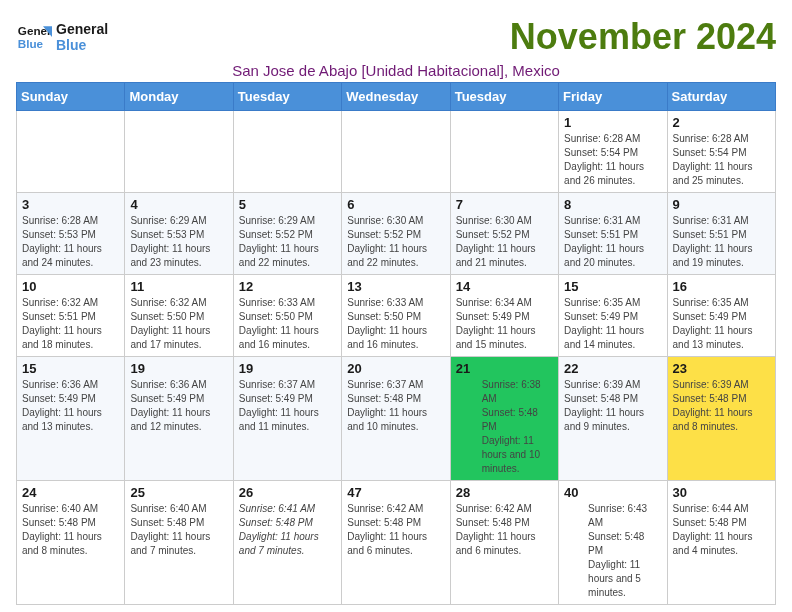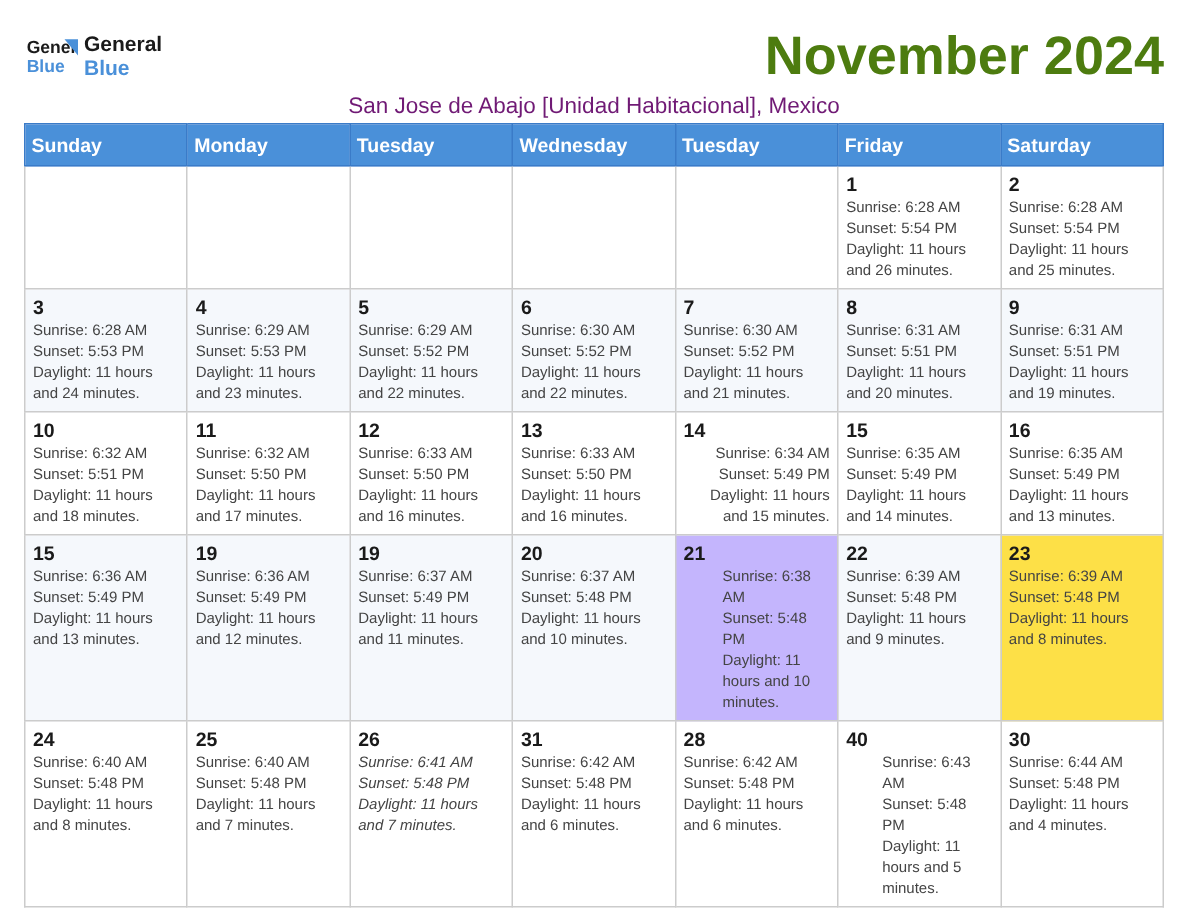--- a/index.html
+++ b/index.html
@@ -195,21 +195,21 @@
 Daylight: 11 hours and 16 minutes.</div>
         </td>
         <td>
           <span class="day-number">13</span>
           <div class="day-info" style="white-space: pre-line;">Sunrise: 6:33 AM
 Sunset: 5:50 PM
 Daylight: 11 hours and 16 minutes.</div>
         </td>
         <td>
           <span class="day-number">14</span>
-          <div class="day-info" style="white-space: pre-line; text-align: right;">Sunrise: 6:34 AM
+          <div class="day-info" style="white-space: pre-line;">Sunrise: 6:34 AM
 Sunset: 5:49 PM
 Daylight: 11 hours and 15 minutes.</div>
         </td>
         <td>
           <span class="day-number">15</span>
           <div class="day-info" style="white-space: pre-line;">Sunrise: 6:35 AM
 Sunset: 5:49 PM
 Daylight: 11 hours and 14 minutes.</div>
         </td>
         <td>
@@ -237,21 +237,21 @@
           <div class="day-info" style="white-space: pre-line;">Sunrise: 6:37 AM
 Sunset: 5:49 PM
 Daylight: 11 hours and 11 minutes.</div>
         </td>
         <td style="background: rgb(245, 248, 252);">
           <span class="day-number">20</span>
           <div class="day-info" style="white-space: pre-line;">Sunrise: 6:37 AM
 Sunset: 5:48 PM
 Daylight: 11 hours and 10 minutes.</div>
         </td>
-        <td style="background: #c4b5fd;">
+        <td style="background: #22c55e;">
           <span class="day-number">21</span>
           <div class="day-info" style="white-space: pre-line; margin-left: 26px;">Sunrise: 6:38 AM
 Sunset: 5:48 PM
 Daylight: 11 hours and 10 minutes.</div>
         </td>
         <td style="background: rgb(245, 248, 252);">
           <span class="day-number">22</span>
           <div class="day-info" style="white-space: pre-line;">Sunrise: 6:39 AM
 Sunset: 5:48 PM
 Daylight: 11 hours and 9 minutes.</div>
@@ -276,21 +276,21 @@
 Sunset: 5:48 PM
 Daylight: 11 hours and 7 minutes.</div>
         </td>
         <td>
           <span class="day-number">26</span>
           <div class="day-info" style="white-space: pre-line; font-style: italic;">Sunrise: 6:41 AM
 Sunset: 5:48 PM
 Daylight: 11 hours and 7 minutes.</div>
         </td>
         <td>
-          <span class="day-number">31</span>
+          <span class="day-number">47</span>
           <div class="day-info" style="white-space: pre-line;">Sunrise: 6:42 AM
 Sunset: 5:48 PM
 Daylight: 11 hours and 6 minutes.</div>
         </td>
         <td>
           <span class="day-number">28</span>
           <div class="day-info" style="white-space: pre-line;">Sunrise: 6:42 AM
 Sunset: 5:48 PM
 Daylight: 11 hours and 6 minutes.</div>
         </td>

